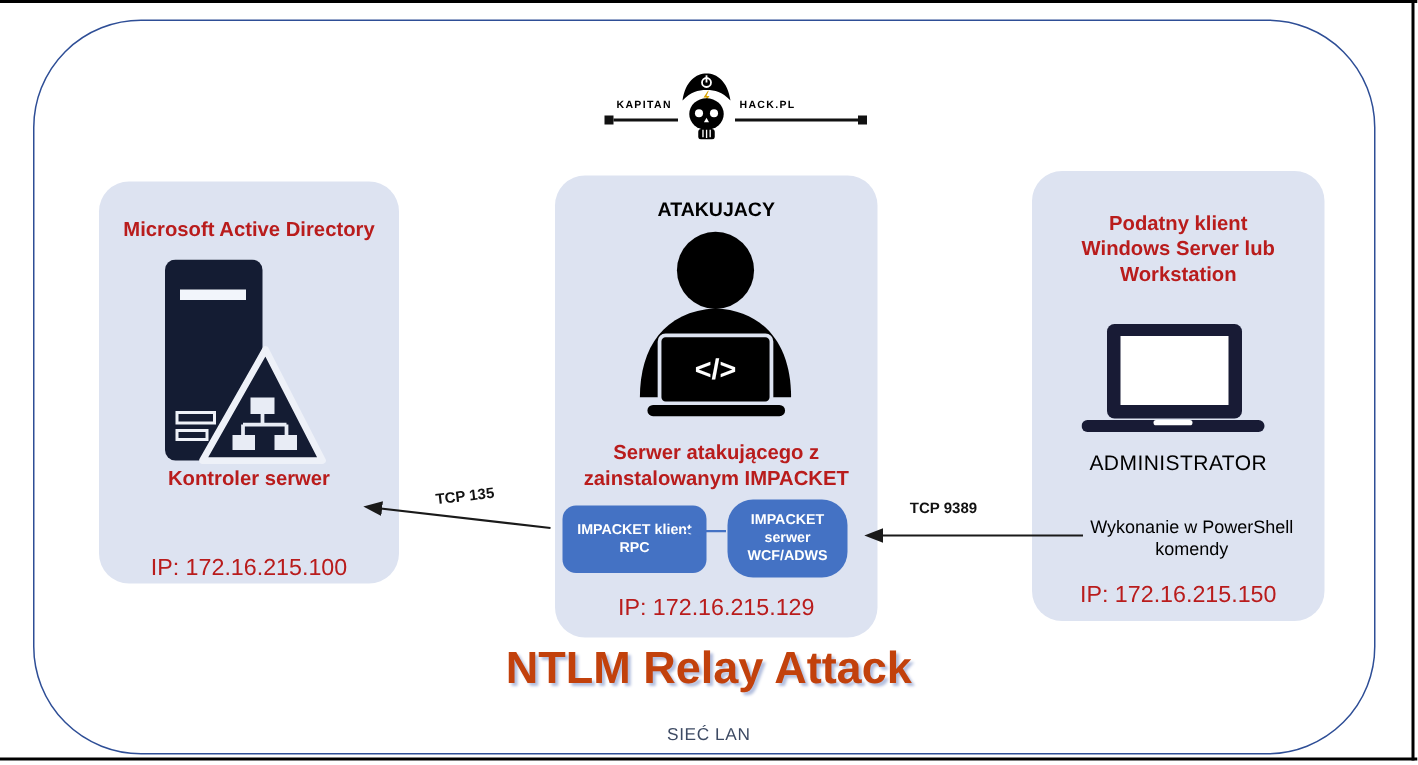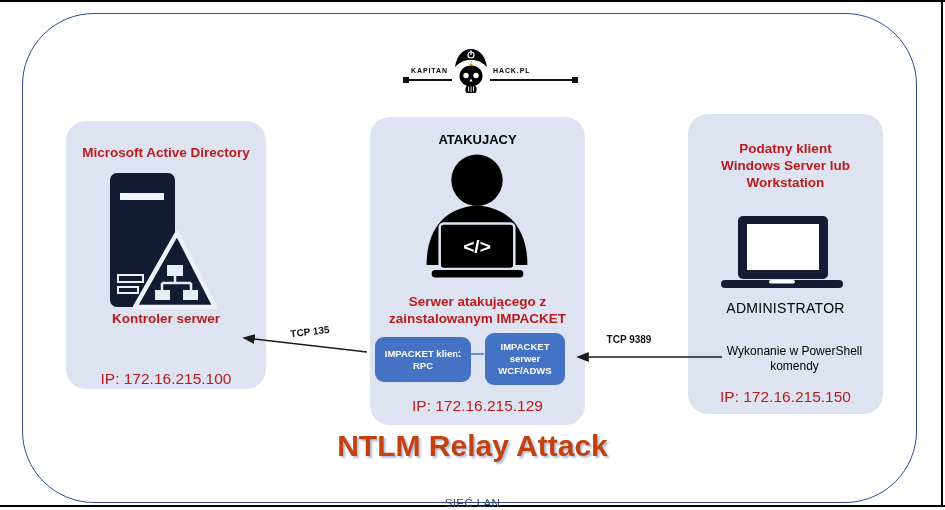--- a/index.html
+++ b/index.html
@@ -38,38 +38,38 @@
   #dc-subtitle { top:189px; }
   #dc-ip { top:249px; }
 
   #atk-label { top:15px; font-size:13px; font-weight:bold; }
   #atk-icon { position:absolute; left:50px; top:36px; }
   #atk-title { top:176px; left:17px; right:17px; }
   .impacket-box { position:absolute; background:#4472c4; border-radius:9px; color:#fff;
                   font-weight:bold; font-size:9.5px; line-height:1.25; display:flex;
                   align-items:center; justify-content:center; text-align:center; padding:3px 6px; z-index:2; }
   #box-rpc { left:5px; top:220px; width:96px; height:45px; }
-  #box-wcf { left:115px; top:216px; width:80px; height:52px; }
+  #box-wcf { left:115px; top:216px; width:80px; height:52px;border-radius:17px; }
   #atk-ip { top:280px; }
 
   #cl-title { top:26px; left:30px; right:30px; }
   #cl-icon { position:absolute; left:33px; top:102px; }
   #cl-role { top:186px; font-size:14px; letter-spacing:0.3px; }
   #cl-action { top:230px; left:18px; right:0; font-size:12px; font-weight:normal; line-height:15px; }
   #cl-ip { top:274px; }
 
   #arrow-layer { position:absolute; left:0; top:0; width:945px; height:510px; z-index:3; pointer-events:none; }
   .tcp-label { position:absolute; z-index:4; font-size:10px; font-weight:bold; color:#111; text-align:center; }
   #label-tcp135 { left:284px; top:326px; width:52px; transform:rotate(-6.5deg); }
   #label-tcp9389 { left:598px; top:334px; width:62px; }
 
   #footer-title { position:absolute; left:0; right:0; top:429px; text-align:center;
                   font-size:30px; font-weight:bold; color:#c2410c;
                   text-shadow:2px 2px 2px #b2bede; z-index:1; }
-  #footer-subtitle { position:absolute; left:0; right:0; top:497px; text-align:center;
+  #footer-subtitle { position:absolute; left:0; right:0; top:484px; text-align:center;
                      font-size:11.5px; color:#3d4a63; letter-spacing:0.4px; }
 </style>
 </head>
 <body>
 
 <div id="canvas">
 
   <div id="edge-top" class="edge"></div>
   <div id="edge-bottom" class="edge"></div>
   <div id="edge-right" class="edge"></div>

